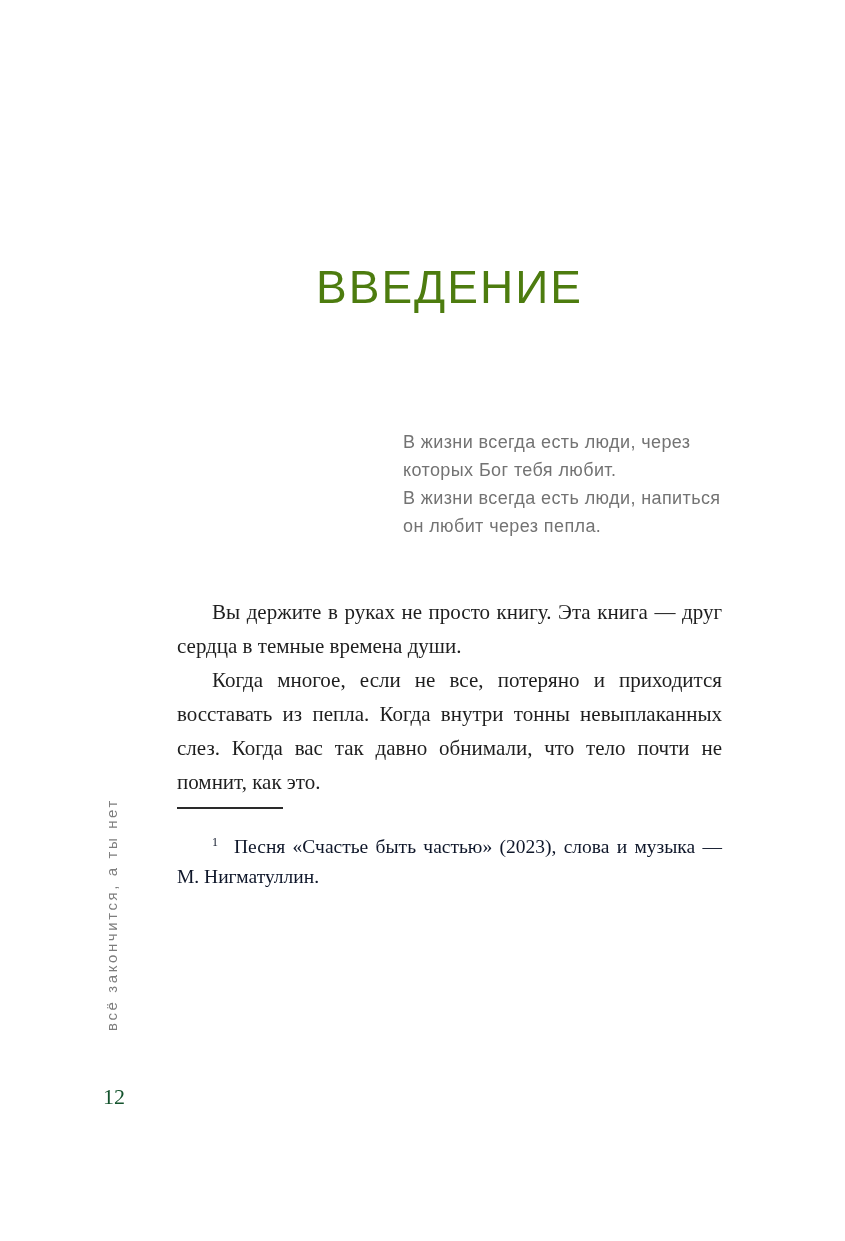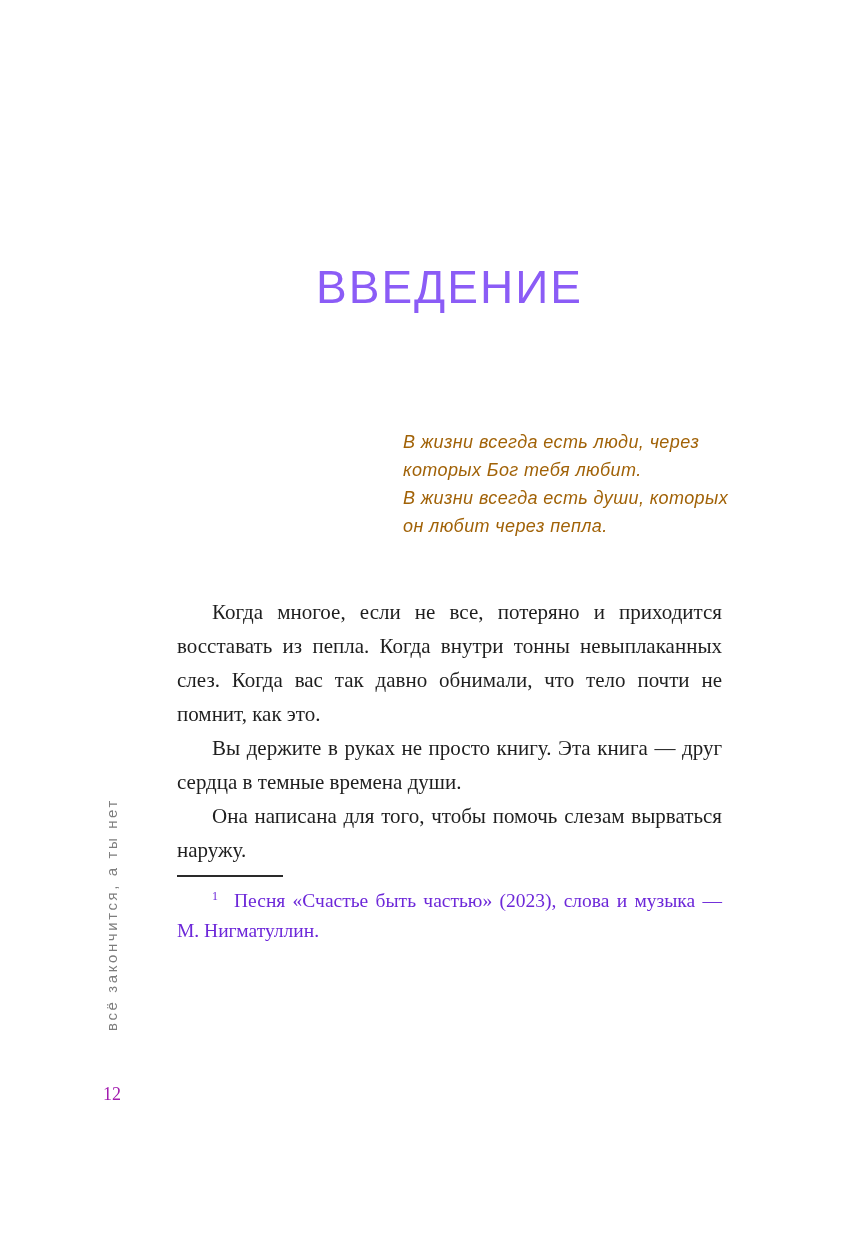--- a/index.html
+++ b/index.html
@@ -38,32 +38,31 @@
   }
 
   .chapter-title {
     margin: 262px 0 0 0;
     font-family: "Liberation Sans", sans-serif;
     font-weight: 200;
     font-size: 46px;
     line-height: 50px;
     letter-spacing: 2px;
     text-align: center;
-    color: #8b5cf6;
+    color: #4d7c0f;
   }
 
   .epigraph {
     margin-top: 116px;
     margin-left: 226px;
     font-family: "Liberation Sans", sans-serif;
     font-size: 18px;
     line-height: 28px;
     letter-spacing: 0.4px;
-    color: #a16207;
-    font-style: italic;
+    color: #737373;
   }
   .epi-line { white-space: nowrap; }
   .epi-attr {
     text-align: right;
     margin-top: 5px;
   }
   .epi-attr sup {
     font-size: 11px;
     line-height: 0;
   }
@@ -87,65 +86,64 @@
 
   .footnote {
     margin-top: 8px;
   }
   .footnote-rule {
     width: 106px;
     border-top: 2px solid #2a2a2a;
     height: 0;
   }
   .footnote-text {
-    margin: 9px 0 0 0;
+    margin: 23px 0 0 0;
     text-align: justify;
     text-indent: 35px;
     font-family: "Liberation Serif", serif;
     font-size: 19.5px;
     line-height: 30px;
-    color: #6d28d9;
+    color: #0f172a;
   }
   .fn-marker {
     font-size: 12px;
     line-height: 0;
     margin-right: 16px;
   }
 
   .page-number {
     position: absolute;
     left: 103px;
     top: 1084px;
     font-family: "Liberation Serif", serif;
-    font-size: 18px;
-    color: #a21caf;
+    font-size: 22px;
+    color: #14532d;
   }
 </style>
 </head>
 <body>
 
 <div class="page">
 
   <div class="side-title">всё закончится, а ты нет</div>
 
   <div class="content">
 
     <h1 class="chapter-title">ВВЕДЕНИЕ</h1>
 
     <div class="epigraph">
       <div class="epi-line">В жизни всегда есть люди, через</div>
       <div class="epi-line">которых Бог тебя любит.</div>
-      <div class="epi-line">В жизни всегда есть души, которых</div>
+      <div class="epi-line">В жизни всегда есть люди, напиться</div>
       <div class="epi-line">он любит через пепла.</div>
     </div>
 
     <div class="body-block">
+      <p class="para">Вы держите в руках не просто книгу. Эта книга — друг сердца в темные времена души.</p>
       <p class="para">Когда многое, если не все, потеряно и приходится восставать из пепла. Когда внутри тонны невыплаканных слез. Когда вас так давно обнимали, что тело почти не помнит, как это.</p>
-      <p class="para">Вы держите в руках не просто книгу. Эта книга — друг сердца в темные времена души.</p>
-      <p class="para">Она написана для того, чтобы помочь слезам вырваться наружу.</p>
     </div>
 
     <div class="footnote">
       <div class="footnote-rule"></div>
       <p class="footnote-text"><sup class="fn-marker">1</sup><span>Песня «Счастье быть частью» (2023), слова и музыка — М. Нигматуллин.</span></p>
     </div>
 
   </div>
 
   <div class="page-number">12</div>

